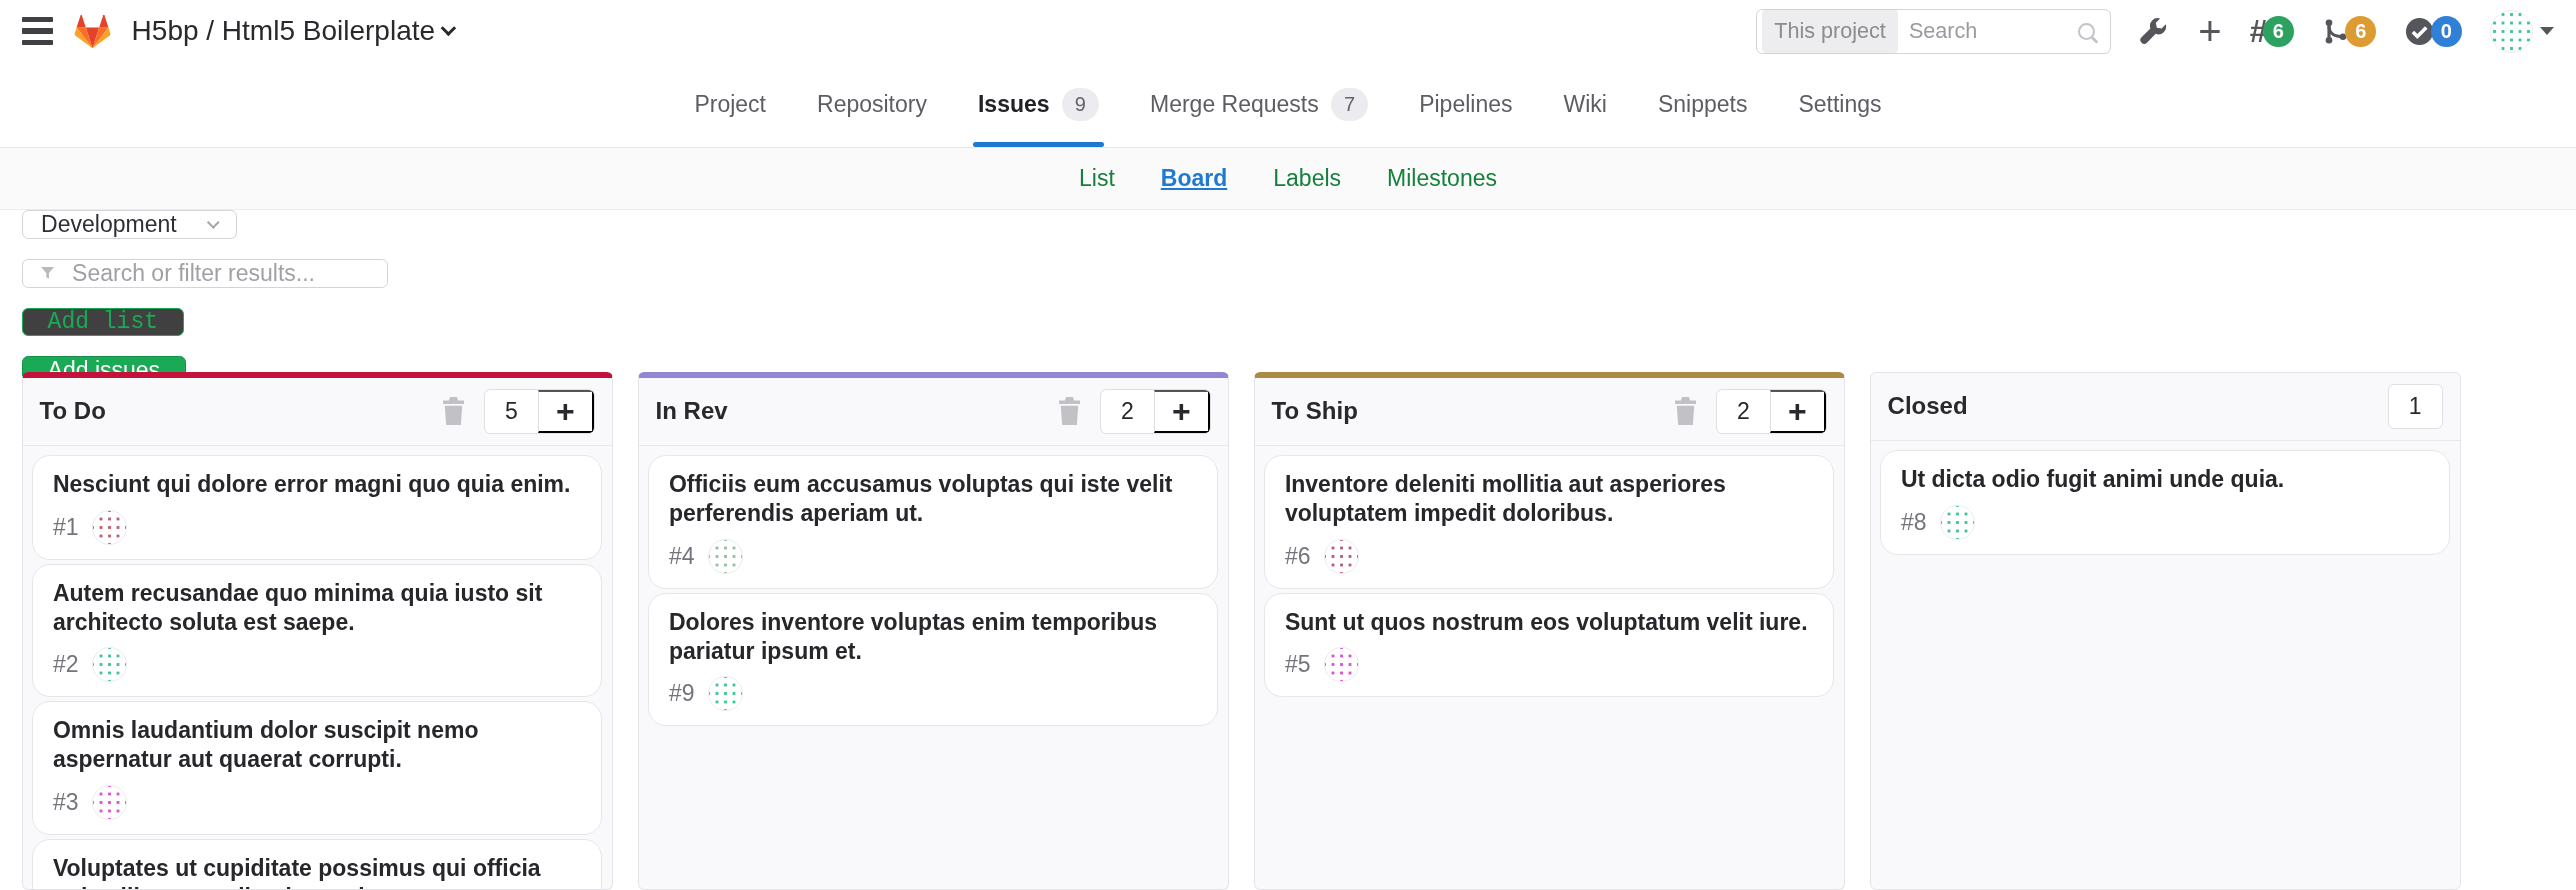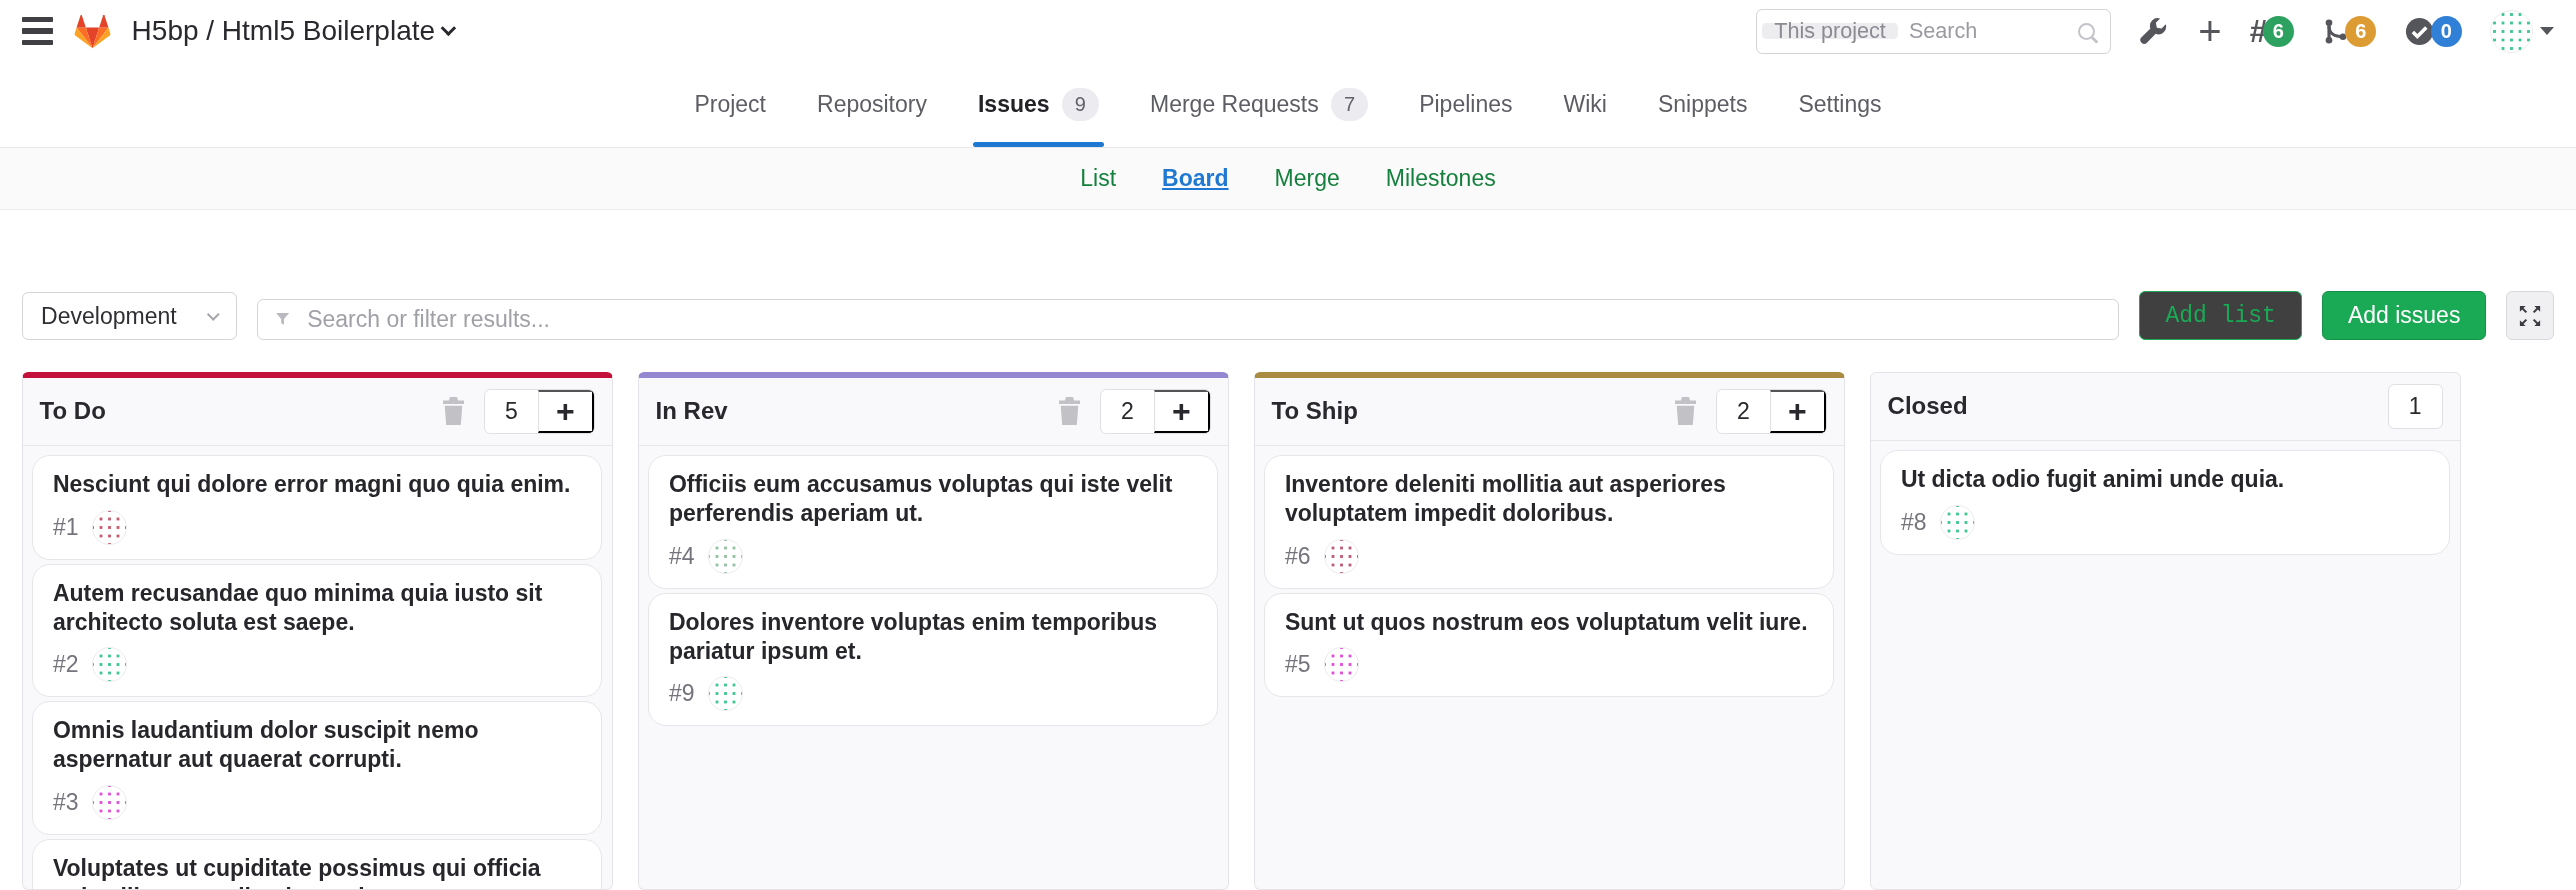--- a/index.html
+++ b/index.html
@@ -14,21 +14,21 @@
   .nav-left { display:flex; align-items:center; gap:20px; }
   .hamburger { width:31px; display:flex; flex-direction:column; gap:6.2px; cursor:pointer; background:none; border:none; }
   .hamburger i { display:block; height:5.4px; background:#3f3f44; border-radius:0.8px; }
   .logo { width:39px; height:37px; display:flex; }
   .logo svg { width:39px; height:37px; }
   .project-title { font-size:28px; font-weight:500; color:#28282d; display:flex; align-items:center; gap:8px; text-decoration:none; }
   .chev-lg { width:10.8px; height:10.8px; border-right:3.1px solid #28282d; border-bottom:3.1px solid #28282d; transform:rotate(45deg) translate(-2.3px,-2.3px); }
 
   .nav-right { display:flex; align-items:center; gap:28px; }
   .search-box { width:355px; height:45px; border:1.5px solid #d4d4d8; border-radius:6.2px; display:flex; align-items:center; background:#fff; overflow:hidden; }
-  .search-scope { margin:4.6px 0 4.6px 4.6px; padding:0 12.3px; height:16px; display:flex; align-items:center; background:#ededf0; border-radius:4.6px; color:#8b8b92; font-size:21.6px; white-space:nowrap; }
+  .search-scope { margin:4.6px 0 4.6px 4.6px; padding:0 12.3px; height:44px; display:flex; align-items:center; background:#ededf0; border-radius:4.6px; color:#8b8b92; font-size:21.6px; white-space:nowrap; }
   .search-box input { flex:1; min-width:0; border:none; outline:none; font-size:21.6px; padding:0 10.8px; font-family:inherit; color:#2e2e33; background:transparent; }
   .search-box input::placeholder { color:#9a9aa1; }
   .mag { width:17px; height:17px; border:2.3px solid #c3c3c9; border-radius:50%; position:relative; margin-right:15.4px; flex:none; }
   .mag::after { content:""; position:absolute; width:3.1px; height:7.7px; background:#c3c3c9; transform:rotate(-45deg); bottom:-6.2px; right:-3.1px; border-radius:1.5px; }
 
   .icon-btn { background:none; border:none; display:flex; align-items:center; cursor:pointer; }
   .nav-plus { font-size:40px; font-weight:400; color:#55555c; line-height:1; }
   .hash-glyph { font-size:32px; font-weight:700; color:#55555c; line-height:1; }
   .count-badge { min-width:31px; height:31px; border-radius:15.4px; color:#fff; font-size:20px; font-weight:700; display:flex; align-items:center; justify-content:center; padding:0 4.6px; margin-left:-4.6px; }
   .identicon { border-radius:50%; border:1.5px solid #ececf0; background-color:#fff;
@@ -43,21 +43,21 @@
   .tab.active { color:#222226; font-weight:700; }
   .tab.active::after { content:""; position:absolute; left:-4.6px; right:-4.6px; bottom:0; height:5.4px; background:#1f78d1; border-radius:3.1px; }
   .tab-badge { background:#ececf0; color:#62626a; border-radius:18.5px; padding:4.6px 13px; font-size:20px; font-weight:400; }
 
   
   .board-nav { height:62px; background:#fafafa; border-bottom:1.5px solid #ececee; display:flex; justify-content:center; align-items:center; gap:46px; }
   .board-nav a { font-size:23px; color:#15803d; text-decoration:none; }
   .board-nav a.active { color:#1f78d1; font-weight:700; }
 
   
-  .filter-row { height:130px; display:flex; align-items:flex-end; padding:0 21.6px; gap:20px; background:#fff; }
+  .filter-row { height:130px; display:flex; align-items:flex-start; padding:0 21.6px; gap:20px; background:#fff;flex-direction:column; }
   .dropdown { height:48px; border:1.5px solid #d4d4d8; border-radius:6.2px; background:#fff; padding:0 18.5px; display:flex; align-items:center; gap:32px; font-size:23px; color:#2e2e33; cursor:pointer; }
   .chev-sm { width:8.5px; height:8.5px; border-right:2.3px solid #a4a4ab; border-bottom:2.3px solid #a4a4ab; transform:rotate(45deg) translate(-1.5px,-1.5px); }
   .filter-input { flex:1; height:41px; border:1.5px solid #d4d4d8; border-radius:6.2px; background:#fff; display:flex; align-items:center; padding:0 18.5px; gap:17px; }
   .filter-input input { flex:1; border:none; outline:none; font-size:23px; font-family:inherit; color:#2e2e33; background:transparent; }
   .filter-input input::placeholder { color:#a0a0a7; }
   .btn { height:49px; border-radius:6.2px; font-size:23px; font-family:inherit; padding:0 25px; display:flex; align-items:center; cursor:pointer; white-space:nowrap; }
   .btn-outline { background:#404040; border:1.5px solid #1aaa55; color:#1aaa55;font-family:Liberation Mono, monospace; }
   .btn-fill { border:1.5px solid #168f48; color:#fff; }
   .btn-icon { width:48px; height:49px; background:#f0f0f2; border:1.5px solid #d8d8dc; border-radius:6.2px; display:flex; align-items:center; justify-content:center; cursor:pointer; padding:0; }
 
@@ -175,21 +175,21 @@
       <span>Snippets</span>
     </a>
   <a class="tab">
       <span>Settings</span>
     </a>
 </nav>
 
 <nav class="board-nav">
   <a>List</a>
   <a class="active" style="color: rgb(31, 120, 209); text-decoration: underline;">Board</a>
-  <a>Merge</a>
+  <a>Labels</a>
   <a>Milestones</a>
 </nav>
 
 <section class="filter-row">
   <div class="dropdown">
     <span>Development</span>
     <span class="chev-sm"></span>
   </div>
   <div class="filter-input">
     <svg width="14" height="13" viewBox="0 0 18 17">

